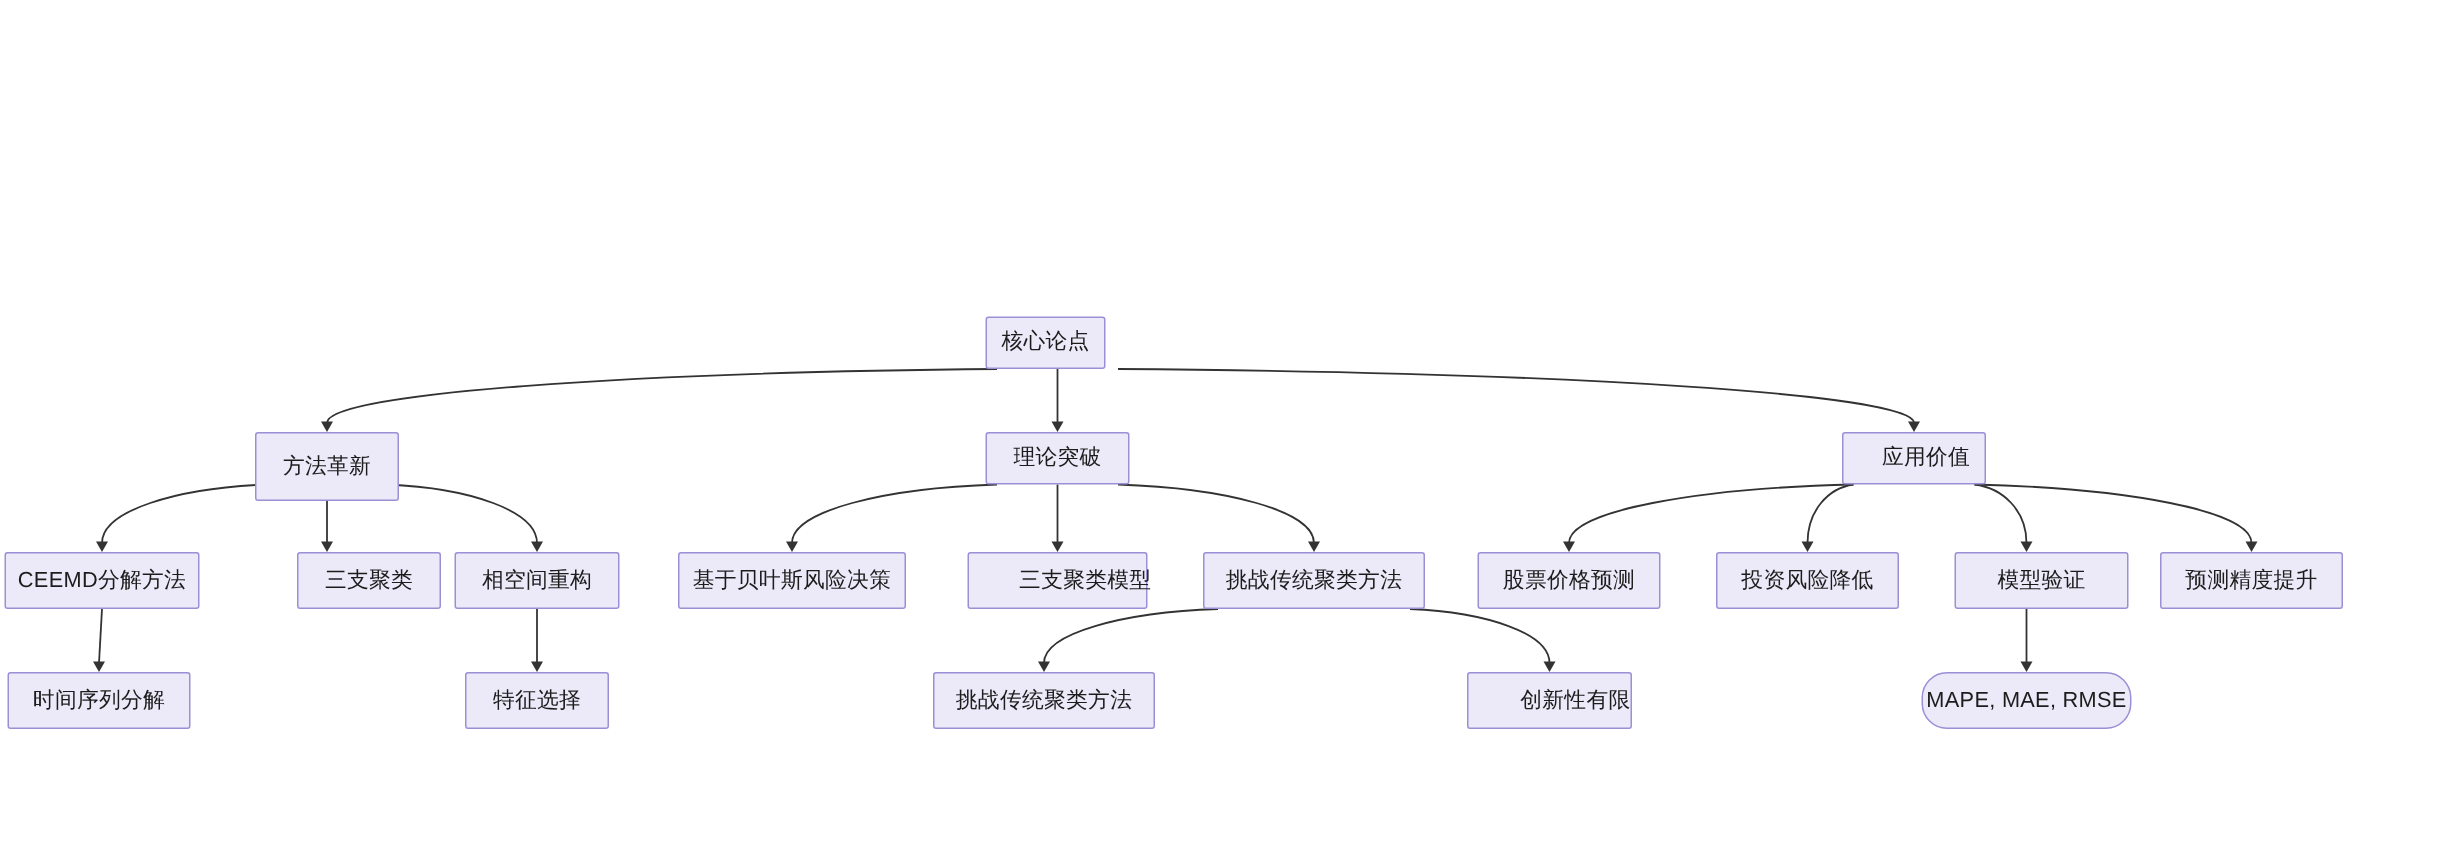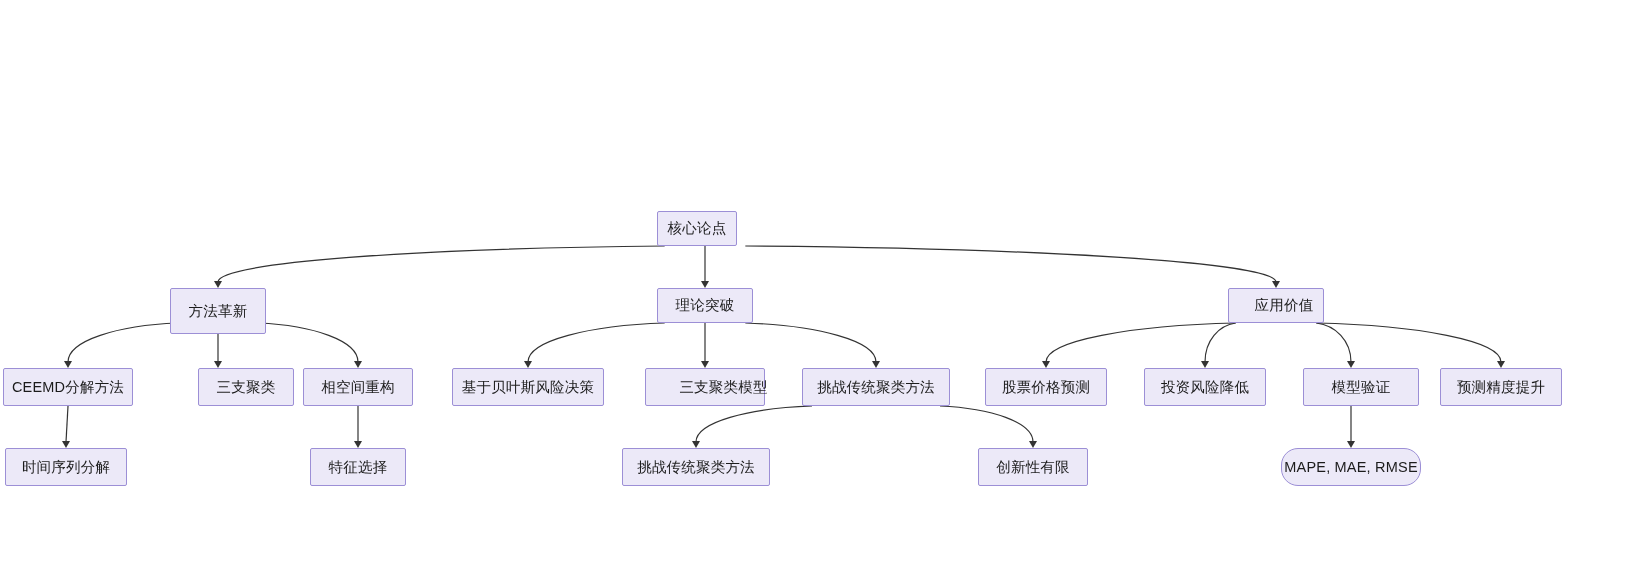--- a/index.html
+++ b/index.html
@@ -138,20 +138,20 @@
       </div>
       <div class="node" style="left: 5px; top: 448px; width: 122px; height: 38px;">
         <span class="node-label">时间序列分解</span>
       </div>
       <div class="node" style="left: 310px; top: 448px; width: 96px; height: 38px;">
         <span class="node-label">特征选择</span>
       </div>
       <div class="node" style="left: 622px; top: 448px; width: 148px; height: 38px;">
         <span class="node-label">挑战传统聚类方法</span>
       </div>
-      <div class="node" style="left: 978px; top: 448px; width: 110px; height: 38px;">
+      <div class="node" style="left: 978px; top: 448px; width: 110px; height: 38px; justify-content: flex-end;">
         <span class="node-label">创新性有限</span>
       </div>
       <div class="node" style="left: 1281px; top: 448px; width: 140px; height: 38px; border-radius: 17px;">
         <span class="node-label">MAPE, MAE, RMSE</span>
       </div>
     </div>
 </div>
 
 </body></html>

